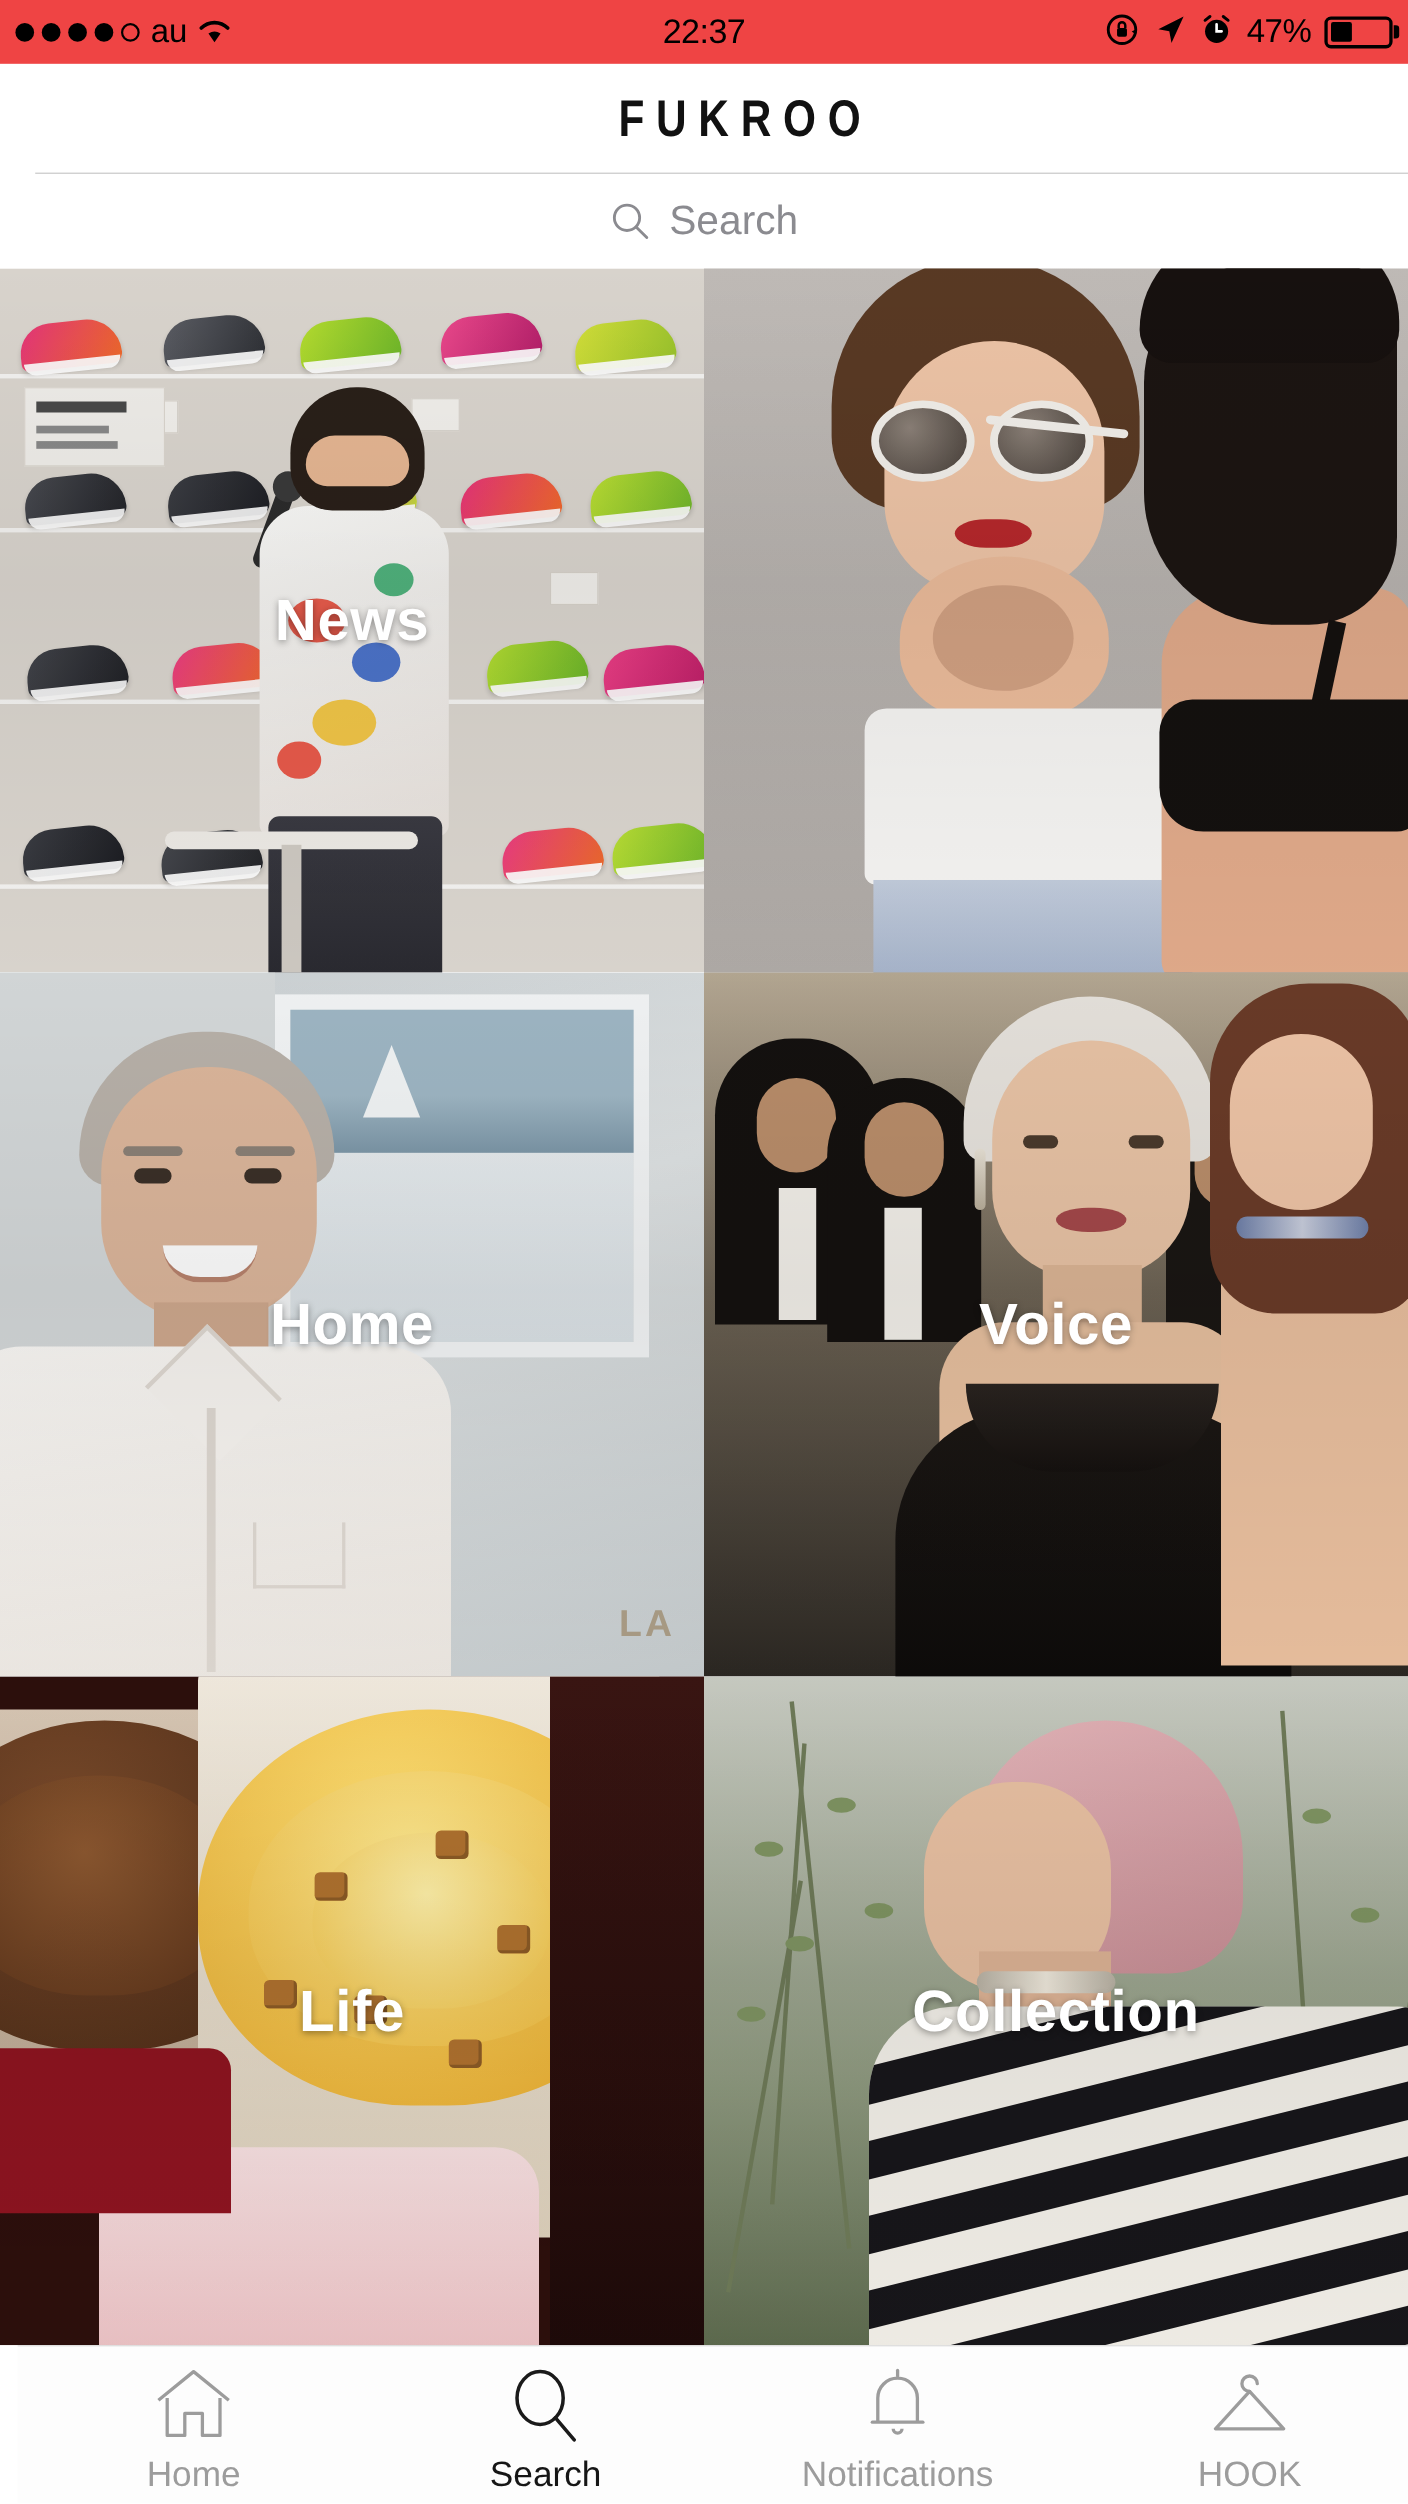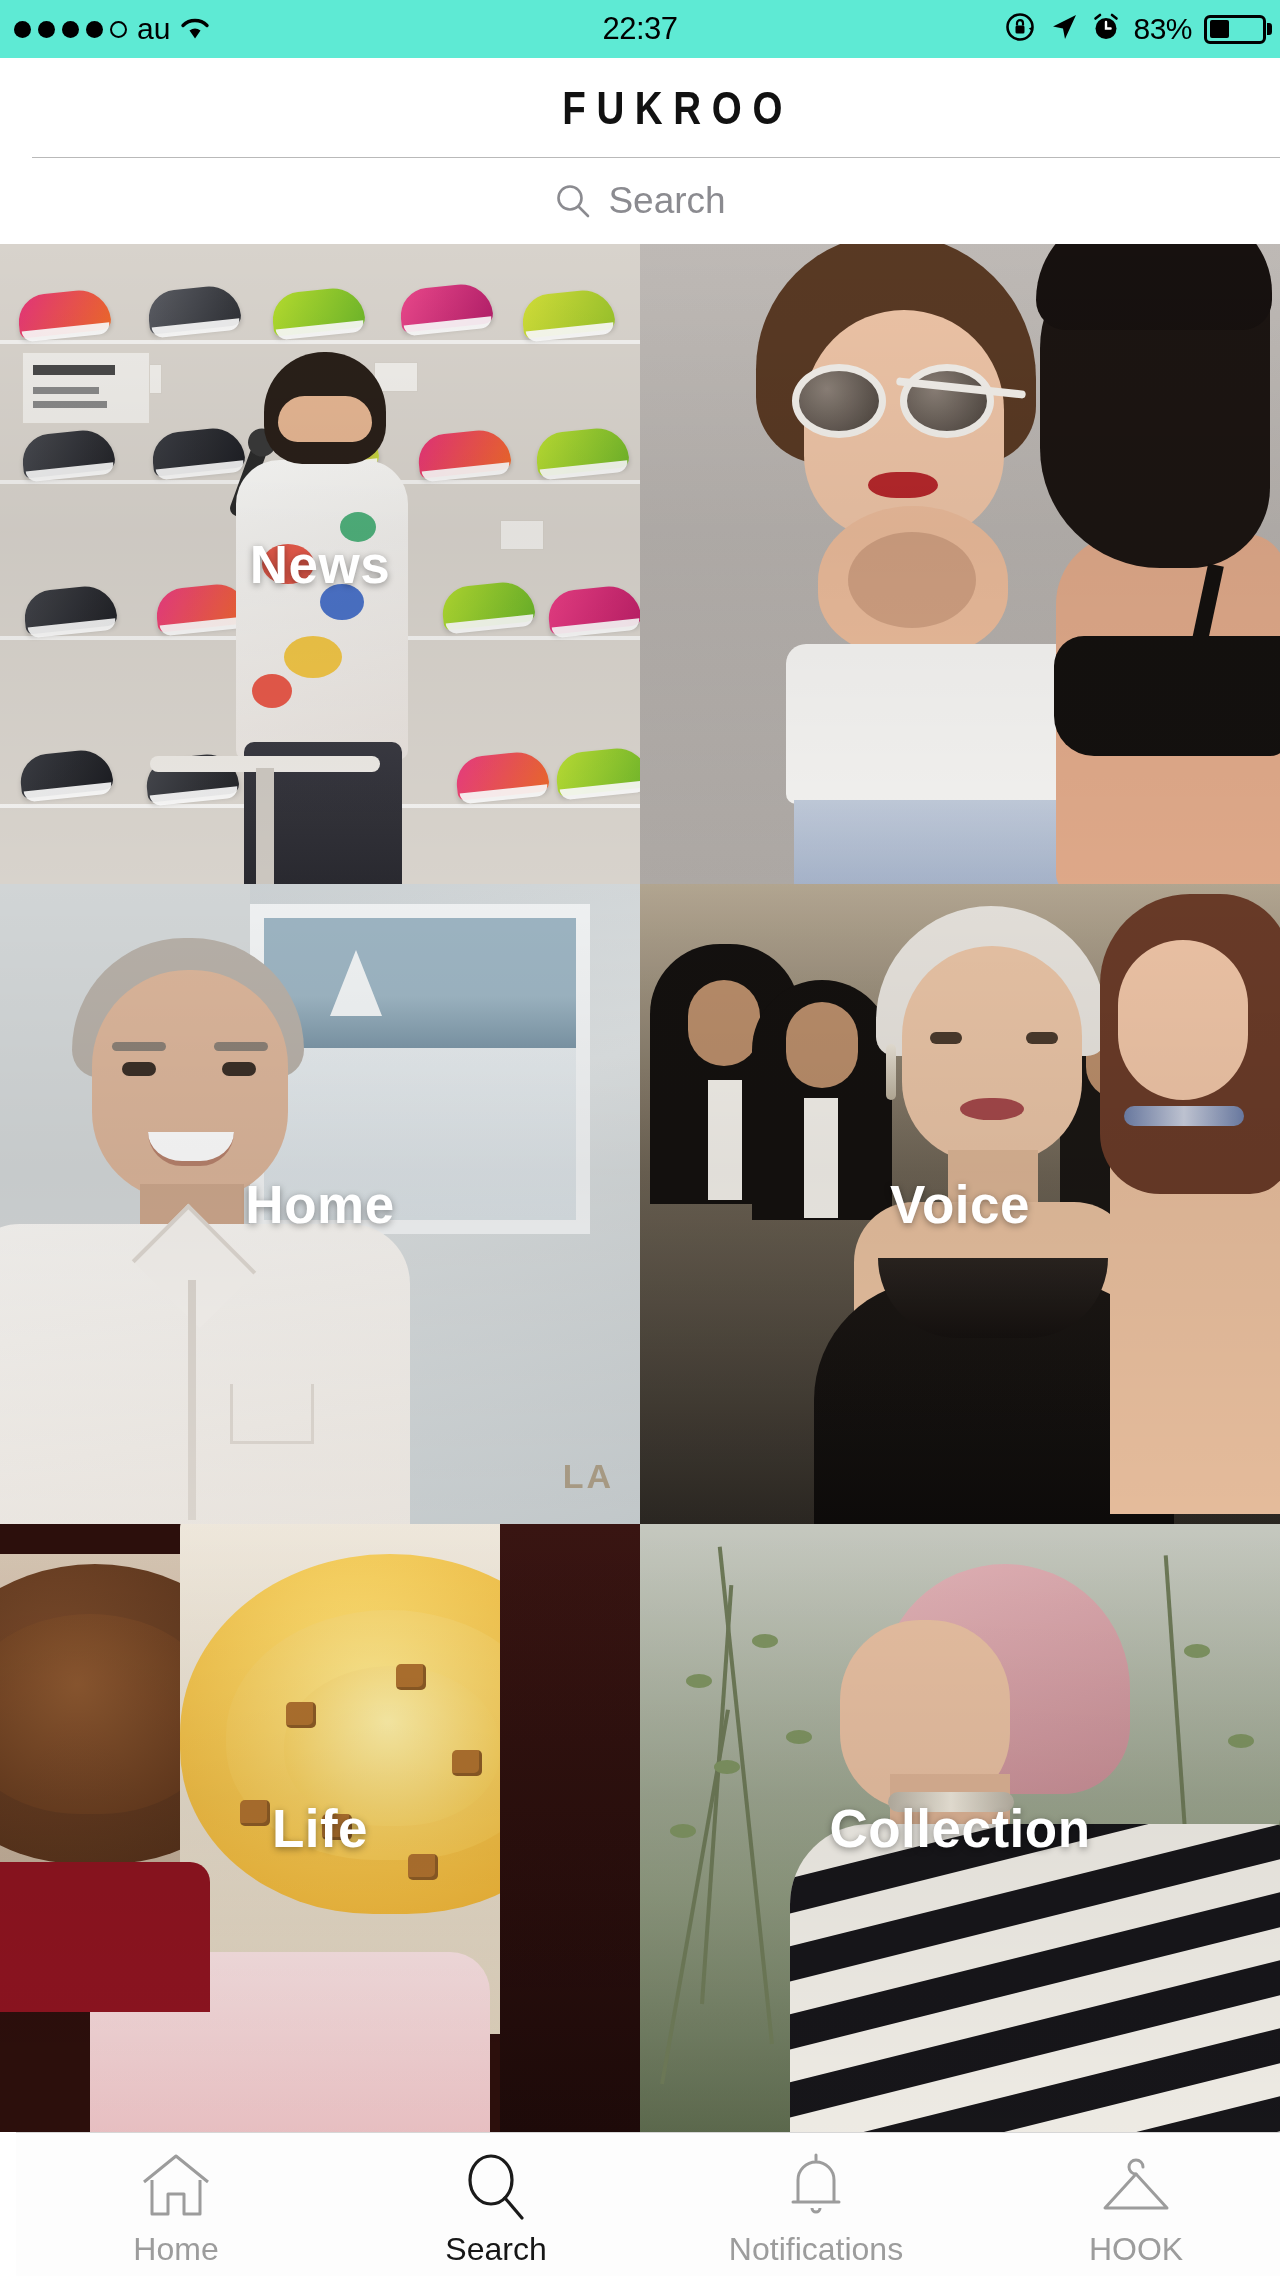--- a/index.html
+++ b/index.html
@@ -7,21 +7,21 @@
     width:1280px; height:2276px;
     background:#ffffff;
     font-family:"Liberation Sans", sans-serif;
     overflow:hidden;
   }
   .phone { position:relative; width:1280px; height:2276px; background:#fff; }
 
   
   .statusbar {
     position:relative; height:58px; width:100%;
-    display:flex; align-items:center; background:#5eead4;
+    display:flex; align-items:center; background:#ef4444;
   }
   .sb-left { position:absolute; left:14px; display:flex; align-items:center; gap:10px; }
   .dots { display:flex; align-items:center; gap:7px; }
   .dot { width:17px; height:17px; border-radius:50%; background:#000; }
   .dot.hollow { background:transparent; border:2.4px solid #000; }
   .carrier { font-size:30px; color:#000; letter-spacing:0px; font-weight:400; }
   .wifi { position:relative; width:30px; height:24px; }
   .wifi svg { display:block; }
   .sb-time {
     position:absolute; left:0; right:0; text-align:center;
@@ -445,21 +445,21 @@
         </svg>
       </span>
       <span>
         <svg width="30" height="30" viewBox="0 0 30 30">
           <circle cx="15" cy="16.5" r="10.5" fill="#000"></circle>
           <path d="M15 10 v6.5 h4.6" stroke="#fff" stroke-width="2.4" fill="none" stroke-linecap="round"></path>
           <path d="M4.5 6.5 L9 3" stroke="#000" stroke-width="2.6" stroke-linecap="round"></path>
           <path d="M25.5 6.5 L21 3" stroke="#000" stroke-width="2.6" stroke-linecap="round"></path>
         </svg>
       </span>
-      <span class="batt-pct">83%</span>
+      <span class="batt-pct">47%</span>
       <span class="batt">
         <span class="batt-fill" id="batt-fill" style="width: 39%;"></span>
       </span>
     </div>
   </div>
 
   <div class="header">
     <div class="logo">FUKROO</div>
   </div>
 

